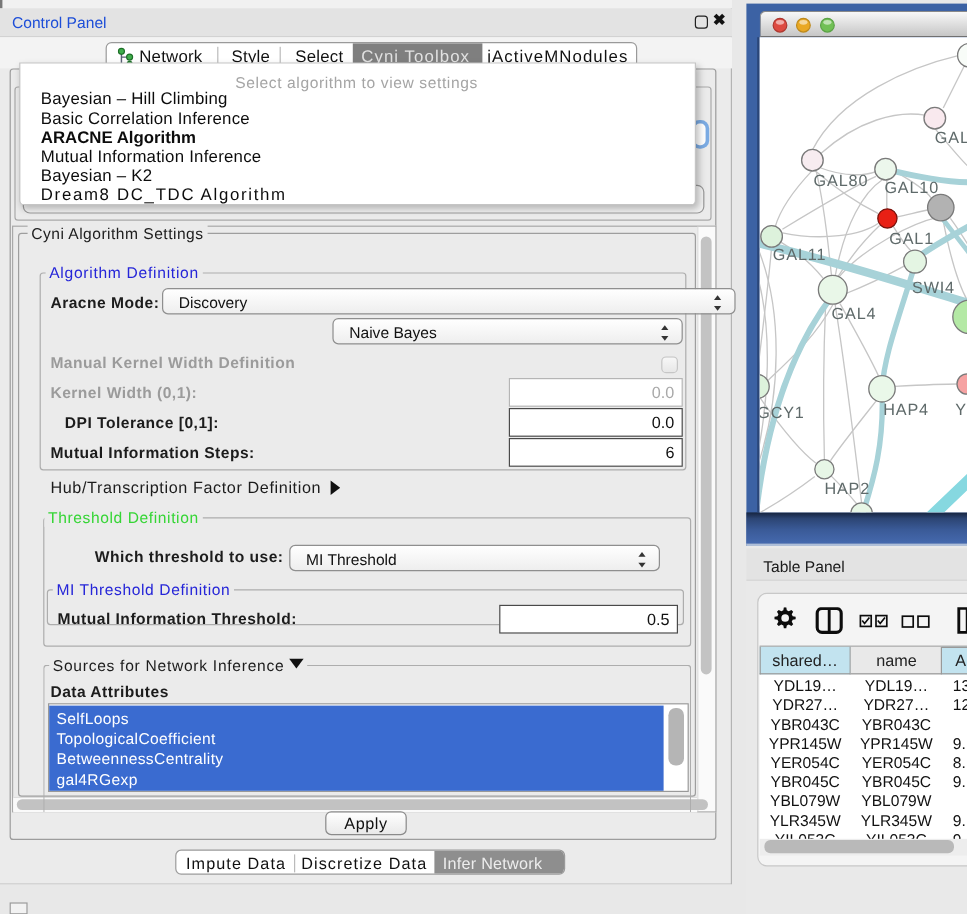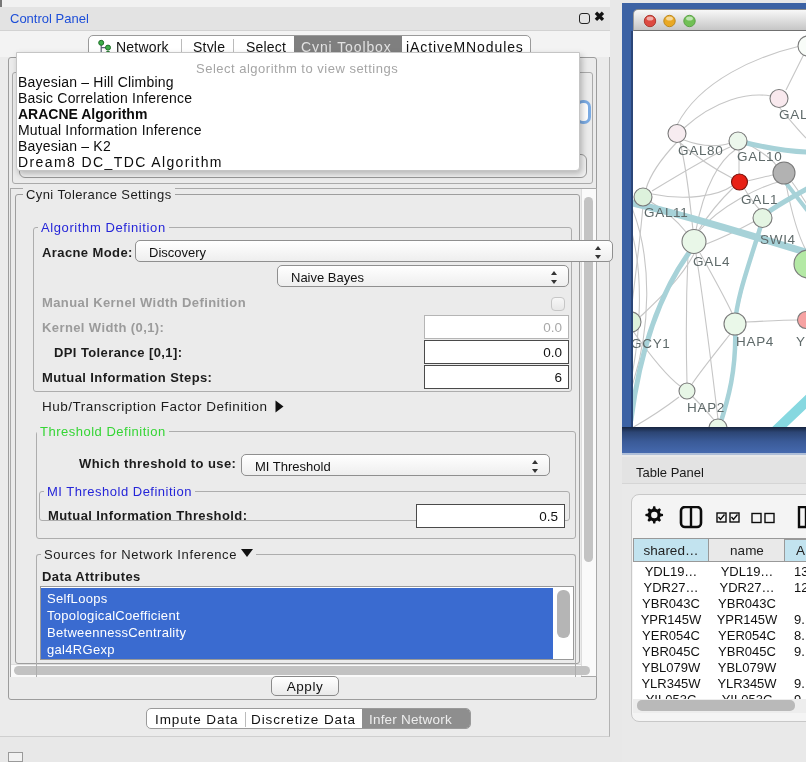--- a/index.html
+++ b/index.html
@@ -59,21 +59,21 @@
 
   <div class="abs" style="left:10px;top:188px;width:587px;height:489px;border:1px solid #a9a9a9;background:#ebebeb;"></div>
 
   <div class="abs" style="left:581px;top:189px;width:15px;height:487px;background:#fafafa;border-left:1px solid #ddd;"></div>
   <div class="abs" style="left:584px;top:197px;width:8.5px;height:365px;background:#c3c3c3;border-radius:5px;"></div>
 
   <div class="abs" style="left:11px;top:664px;width:570px;height:13px;background:#fafafa;border-top:1px solid #ddd;"></div>
   <div class="abs" style="left:14px;top:666px;width:576px;height:9px;background:#c2c2c2;border-radius:5px;"></div>
 
   <div class="grp" style="left:15px;top:194px;width:565px;height:470px;border-color:#9e9e9e;">
-    <div class="gtitle" style="left:7px;color:#1c1c1c;font-size:13px;letter-spacing:0.4px;">Cyni Tolerance Settings</div>
+    <div class="gtitle" style="left:7px;color:#1c1c1c;font-size:13px;letter-spacing:0.4px;">Cyni Algorithm Settings</div>
   </div>
 
   <div class="grp" style="left:33px;top:227px;width:539px;height:165px;">
     <div class="gtitle" style="left:4px;color:#2525d8;font-size:13px;letter-spacing:0.6px;">Algorithm Definition</div>
   </div>
   <div class="lbl abs" style="left:42px;top:245px;">Aracne Mode:</div>
   <div class="combo" style="left:135px;top:240px;width:478px;padding-left:30px;">
     <div class="ctext">Discovery</div>
       <div class="ud"></div>
   </div>
@@ -126,21 +126,21 @@
     <div class="abs" style="left:8px;top:2.5px;font-size:13.5px;letter-spacing:0.9px;color:#111;">Impute Data</div>
     <div class="abs" style="left:98px;top:3px;width:1px;height:15px;background:#bbb;"></div>
     <div class="abs" style="left:104px;top:2.5px;font-size:13.5px;letter-spacing:0.9px;color:#111;">Discretize Data</div>
     <div class="abs" style="left:215px;top:0;width:110px;height:21px;background:#8e8e8e;"></div>
     <div class="abs" style="left:222px;top:2.5px;font-size:13.5px;letter-spacing:0.2px;color:#ededed;">Infer Network</div>
   </div>
 </div>
 
 <div class="abs" style="left:16px;top:52px;width:564px;height:119px;background:#fff;border:1px solid #c5c5c5;border-radius:0 0 4px 4px;box-shadow:2px 3px 6px rgba(0,0,0,0.25);z-index:50;">
   <div class="abs" style="left:179px;top:8px;font-size:13px;letter-spacing:0.5px;color:#a5a5a5;">Select algorithm to view settings</div>
-  <div class="abs" style="left:1px;top:21px;font-size:14px;letter-spacing:0.2px;color:#0c0c0c;line-height:16px;white-space:nowrap;">Bayesian – Hill Climbing<br>Basic Correlation Inference<br><b style="letter-spacing:0;">ARACNE Algorithm</b><br>Mutual Information Inference<br>Bayesian – K2<br><span style="letter-spacing:1.4px;">Dream8 DC_TDC Algorithm</span></div>
+  <div class="abs" style="left:1px;top:21px;font-size:14px;letter-spacing:0.2px;color:#0c0c0c;line-height:16px;white-space:nowrap;padding-left:16px;">Bayesian – Hill Climbing<br>Basic Correlation Inference<br><b style="letter-spacing:0;">ARACNE Algorithm</b><br>Mutual Information Inference<br>Bayesian – K2<br><span style="letter-spacing:1.4px;">Dream8 DC_TDC Algorithm</span></div>
 </div>
 
 <div class="abs" style="left:8px;top:752px;width:15px;height:10px;background:#f2f2f2;border:1px solid #9a9a9a;"></div>
 
 <div class="abs" style="left:622px;top:3px;width:184px;height:452px;background:#3c62a4;"></div>
 <div class="abs" style="left:622px;top:427px;width:184px;height:26px;background:linear-gradient(#16243f,#2c4574 20%,#3a5a97 55%,#4569ae);"></div>
 <div class="abs" style="left:622px;top:453px;width:184px;height:2px;background:#aebed8;"></div>
 <div class="abs" style="left:631px;top:31px;width:2px;height:396px;background:#2b4678;"></div>
 
 <div class="abs" style="left:633px;top:9px;width:173px;height:22px;background:linear-gradient(#f8f8f8,#c6c6c6);border-top:1px solid #8a8a8a;border-bottom:1px solid #707070;border-left:1px solid #9a9a9a;border-top-left-radius:5px;">

